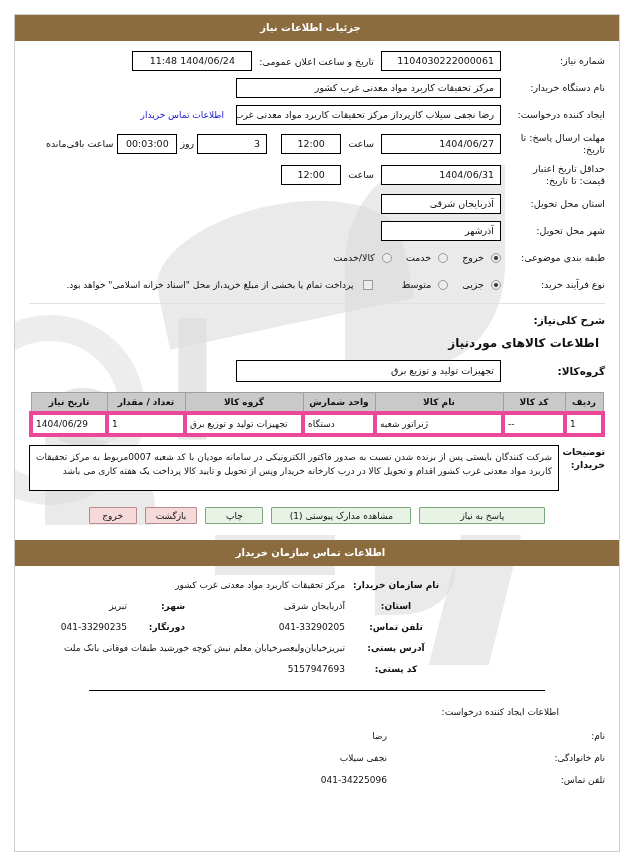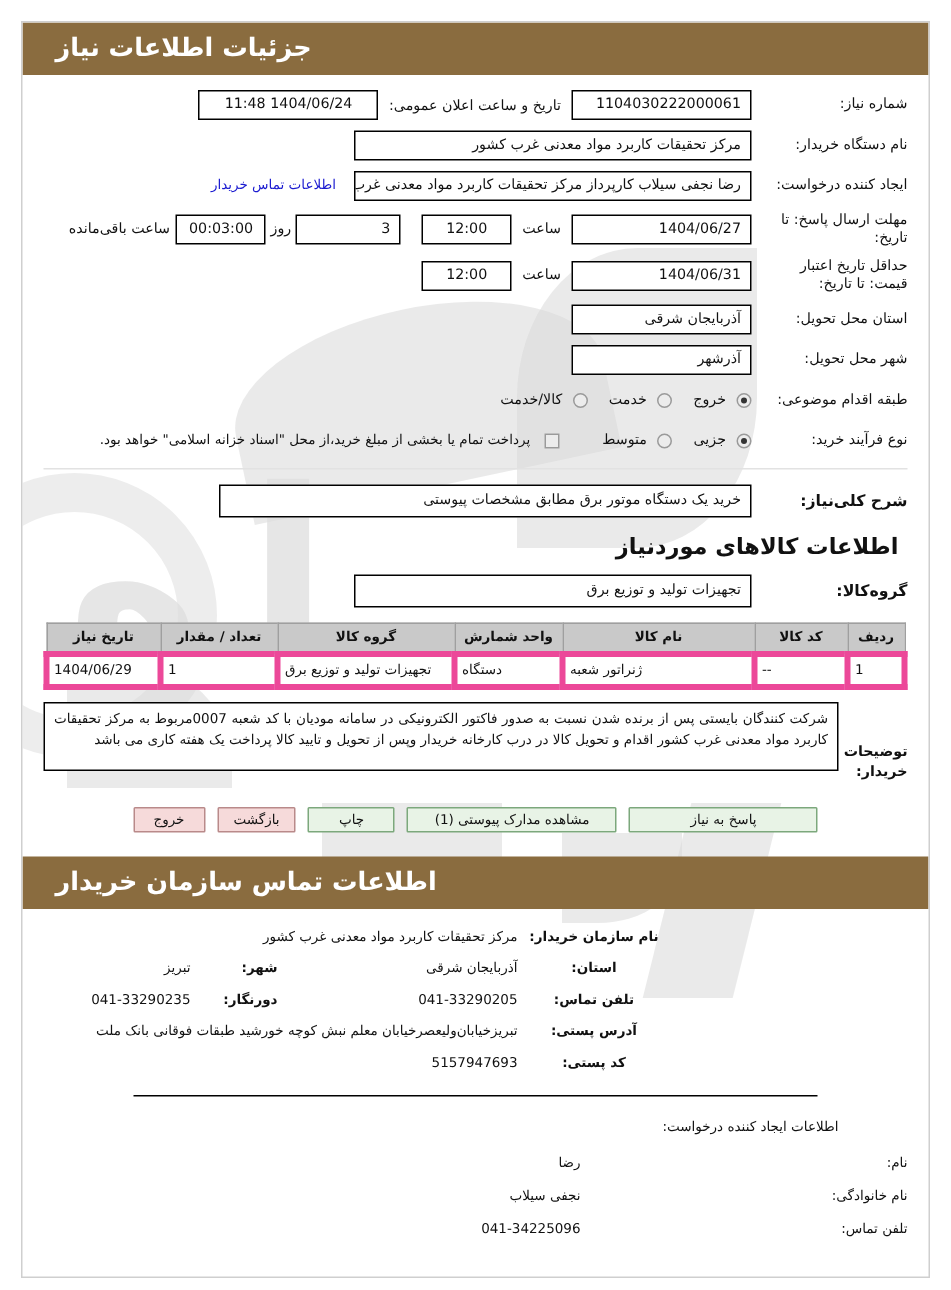--- a/index.html
+++ b/index.html
@@ -54,24 +54,24 @@
     opacity: .75;
     white-space: nowrap;
   }
 
   
   .section-bar {
     position: relative;
     z-index: 2;
     background: #8a6c3f;
     color: #ffffff;
-    font-size: 17px;
-    font-weight: bold;
-    padding: 7px 14px 8px 22px;
-    text-align: left;
+    font-size: 10px;
+    font-weight: bold;
+    padding: 7px 14px 8px 1px;
+    text-align: center;
     letter-spacing: .2px;
   }
 
   .body-area {
     position: relative;
     z-index: 2;
     padding: 10px 14px 6px 14px;
   }
 
   
@@ -174,21 +174,21 @@
   .strong-label {
     font-size: 10.5px;
     font-weight: bold;
     color: #111;
     width: 104px;
     text-align: right;
     padding-left: 8px;
     flex: 0 0 auto;
   }
   .section-subtitle {
-    font-size: 15px;
+    font-size: 12px;
     font-weight: bold;
     color: #111;
     margin: 2px 0 10px 0;
     text-align: right;
     padding-right: 0px;
     position: relative;
     z-index: 2;
   }
 
   
@@ -228,21 +228,20 @@
   }
   .desc-label {
     width: 46px;
     font-size: 9.5px;
     font-weight: bold;
     text-align: right;
     padding-left: 6px;
     line-height: 1.45;
     flex: 0 0 auto;
     color: #111;
-    margin-top: 27px;
   }
   .desc-box {
     flex: 1 1 auto;
     border: 1px solid #000;
     background: #fff;
     font-size: 9px;
     line-height: 1.65;
     padding: 4px 6px 5px 6px;
     text-align: justify;
     color: #111;
@@ -414,21 +413,21 @@
       <div class="flabel">استان محل تحویل:</div>
       <div class="fbox w120">آذربایجان شرقی</div>
     </div>
 
     <div class="frow">
       <div class="flabel">شهر محل تحویل:</div>
       <div class="fbox w120">آذرشهر</div>
     </div>
 
     <div class="frow">
-      <div class="flabel">طبقه اقدام موضوعی:</div>
+      <div class="flabel">طبقه بندی موضوعی:</div>
       <div class="radio-group">
         <span class="radio on"></span>
         <span class="opt-text">خروج</span>
         <span class="radio"></span>
         <span class="opt-text">خدمت</span>
         <span class="radio"></span>
         <span class="opt-text">کالا/خدمت</span>
       </div>
     </div>
 
@@ -441,21 +440,20 @@
         <span class="opt-text" style="margin-left:24px;">متوسط</span>
         <span class="checkbox"></span>
         <span class="note-text" style="margin-right:6px;">پرداخت تمام یا بخشی از مبلغ خرید،از محل "اسناد خزانه اسلامی" خواهد بود.</span>
       </div>
     </div>
 
     <hr class="soft">
 
     <div class="strong-row">
       <div class="strong-label">شرح کلی‌نیاز:</div>
-      <div class="fbox w355" style="height:22px; line-height:20px;">خرید یک دستگاه موتور برق مطابق مشخصات پیوستی</div>
     </div>
 
     <div class="section-subtitle" style="padding-right:6px;">اطلاعات کالاهای موردنیاز</div>
 
     <div class="strong-row">
       <div class="strong-label">گروه‌کالا:</div>
       <div class="fbox w265" style="height:22px; line-height:20px;">تجهیزات تولید و توزیع برق</div>
     </div>
 
     <table class="goods">

